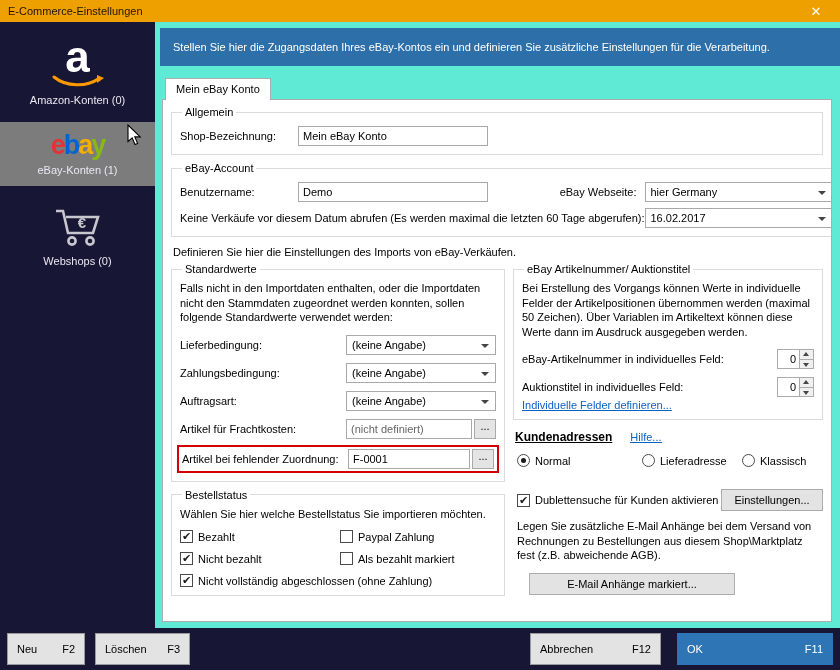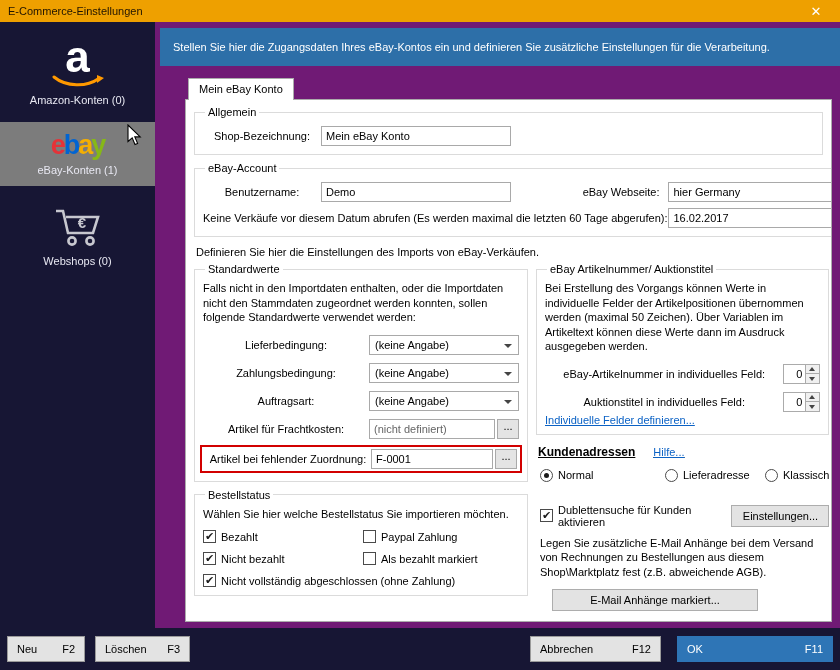--- a/index.html
+++ b/index.html
@@ -18,30 +18,30 @@
   .sidebar-item .sb-label { color:#E8E8F2; margin-top:5px; }
   .sb-amazon { padding:16px 0 12px 0; }
   .amazon-a { color:#fff; font-size:44px; font-weight:bold; line-height:0.85; }
   .sb-ebay { padding:10px 0 10px 0; margin-top:4px; }
   .sb-ebay.selected { background:#7C7C7C; }
   .ebay-logo { font-size:27px; font-weight:bold; letter-spacing:-2px; line-height:1; }
   .ebay-e { color:#E53238; } .ebay-b { color:#0064D2; } .ebay-a { color:#F5AF02; } .ebay-y { color:#86B817; }
   .sb-web { padding:18px 0 10px 0; }
 
   
-  .main { position:absolute; left:155px; top:22px; right:0; bottom:42px; background:#701a75; }
+  .main { position:absolute; left:155px; top:22px; right:0; bottom:42px; background:#5eead4; }
   .banner { position:absolute; left:5px; top:6px; right:0; height:38px; background:#2D6FA8; color:#fff; display:flex; align-items:center; padding:0 13px; }
-  .tabwrap { position:absolute; left:7px; top:56px; right:8px; bottom:6px;margin-left:23px; }
+  .tabwrap { position:absolute; left:7px; top:56px; right:8px; bottom:6px; }
   .tab { display:inline-block; position:relative; z-index:2; margin-left:3px; margin-bottom:-1px; padding:4px 10px 5px 10px; background:#fff; border:1px solid #ACACAC; border-bottom:none; }
   .panel { position:relative; z-index:1; border:1px solid #ACACAC; background:#fff; height:calc(100% - 21px); padding:6px 8px; overflow:hidden; }
 
   fieldset { border:1px solid #DBDBDB; padding:2px 8px 8px 8px; margin:0; }
   legend { padding:0 3px; margin-left:2px; }
   .frow { display:flex; align-items:center; margin-top:6px; }
-  .flabel { white-space:nowrap;text-align:center; }
+  .flabel { white-space:nowrap; }
   .w118 { width:118px; }
   input.text { height:20px; border:1px solid #A9A9A9; padding:0 4px; font:inherit; background:#fff; }
   .dd { height:20px; border:1px solid #A9A9A9; background:#fff; display:flex; align-items:center; padding:0 18px 0 5px; position:relative; white-space:nowrap; overflow:hidden; }
   .dd::after { content:""; position:absolute; right:6px; top:8px; border:4px solid transparent; border-top-color:#444; }
   .grayval { color:#666; }
   .browse { width:22px; height:20px; flex:none; border:1px solid #A9A9A9; background:#E4E4E4; display:flex; align-items:flex-start; justify-content:center; margin-left:2px; line-height:12px; }
   .red-row { border:2px solid #D20000; padding:2px 3px; display:flex; align-items:center; margin-top:6px; margin-left:-3px; margin-right:-3px; }
 
   .import-info { margin:9px 0 5px 2px; }
   .columns { display:flex; gap:8px; margin-top:2px; align-items:flex-start; }
@@ -74,21 +74,21 @@
   .radios .r1 { width:125px; } .radios .r2 { width:100px; }
 
   .dub-row { display:flex; align-items:center; margin:22px 0 0 4px; }
   .cbtn { background:#E3E3E3; border:1px solid #ADADAD; height:22px; display:flex; align-items:center; justify-content:center; padding:0 10px; }
   .btn-einstellungen { margin-left:auto; width:102px; }
   .dub-info { margin:8px 0 0 4px; line-height:1.33; }
   .btn-email { width:206px; margin:10px 0 0 16px; }
 
   
   .footer { position:absolute; left:0; bottom:0; width:840px; height:42px; background:#171634; display:flex; align-items:center; padding:0 7px; }
-  .fbtn { height:26px; background:#E3E3E3; border:1px solid #9A9A9A; display:flex; align-items:center; justify-content:space-between; padding:0 9px; color:#000; }
+  .fbtn { height:32px; background:#E3E3E3; border:1px solid #9A9A9A; display:flex; align-items:center; justify-content:space-between; padding:0 9px; color:#000; }
   .fbtn .key { margin-left:16px; }
   .fbtn-neu { width:78px; }
   .fbtn-loeschen { width:95px; margin-left:10px; }
   .fbtn-abbrechen { width:131px; margin-left:auto; }
   .fbtn-ok { width:156px; margin-left:16px; background:#2E75B6; border-color:#2E75B6; color:#fff; }
 
   .cursor { position:absolute; left:127px; top:124px; z-index:20; }
 </style>
 </head>
 <body>

